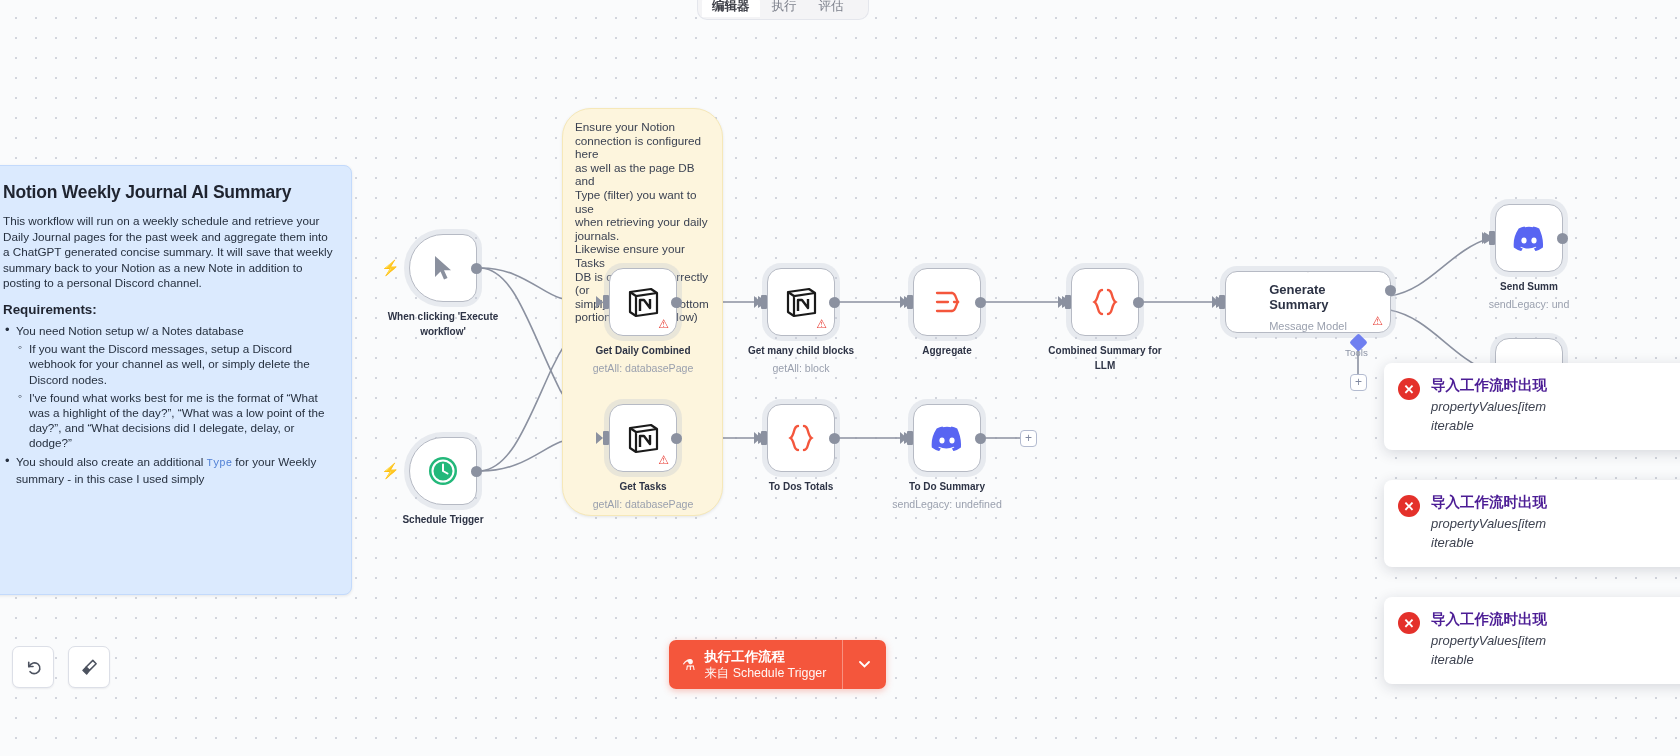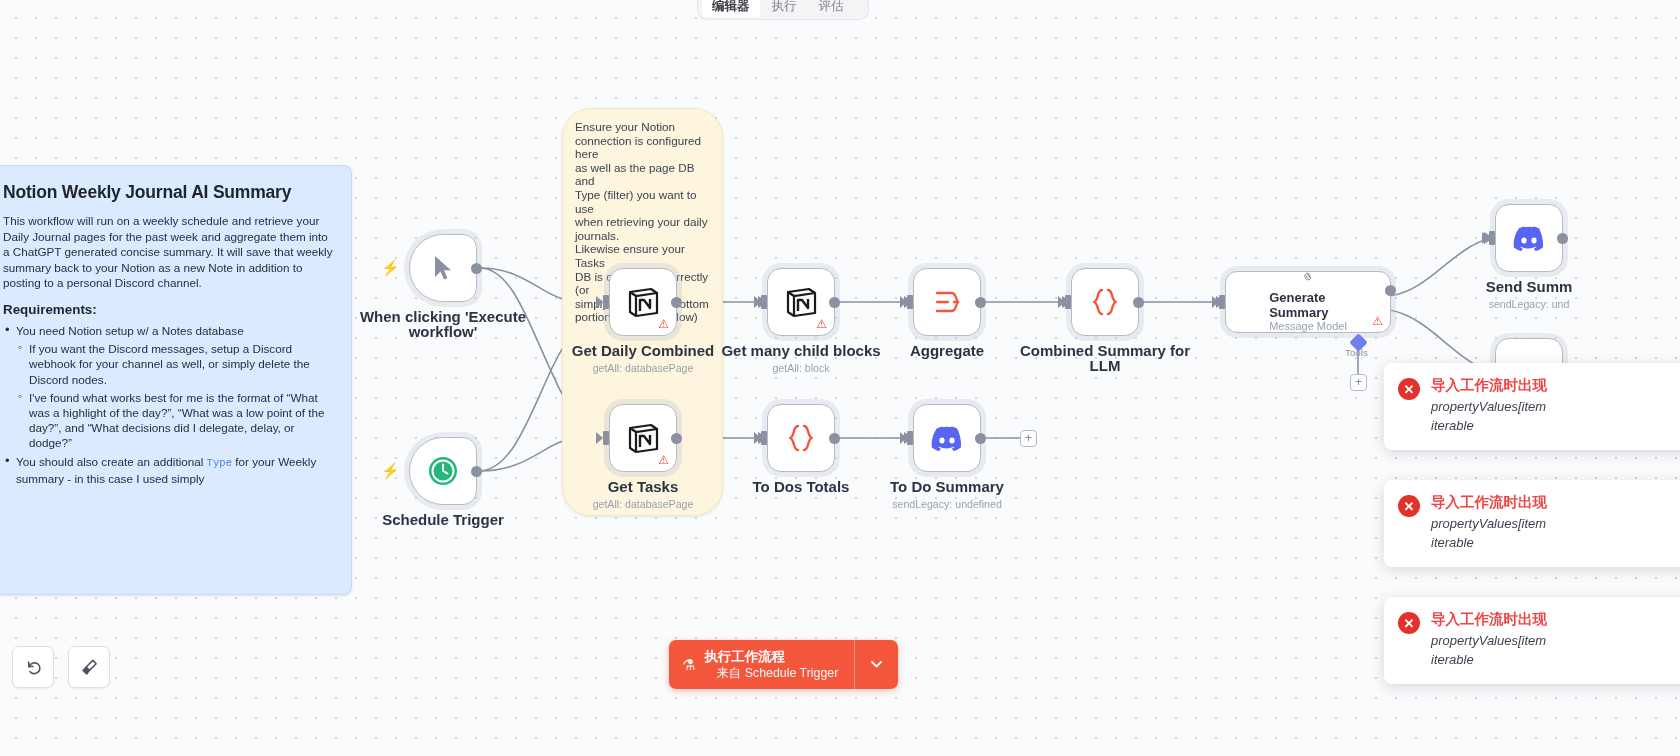--- a/index.html
+++ b/index.html
@@ -96,21 +96,21 @@
     background: #fff;
     border: 1.5px solid #b6bac4;
     border-radius: 14px;
     box-shadow: 0 0 0 5px rgba(190,195,210,.30);
     display: flex; align-items: center; justify-content: center;
   }
   .node.trigger { border-radius: 34px 14px 14px 34px; }
   .node-label {
     position: absolute; left: 50%; transform: translateX(-50%);
     top: 74px; width: 176px; text-align: center;
-    font-size: 15px; font-weight: 600; color: #2d3345; line-height: 15px;
+    font-size: 10px; font-weight: 600; color: #2d3345; line-height: 15px;
     white-space: pre-line;
   }
   .node-sub {
     position: absolute; left: 50%; transform: translateX(-50%);
     top: 108px; width: 190px; text-align: center;
     font-size: 10.6px; color: #9aa0ae; white-space: nowrap;
   }
   .node-sub.one { top: 93px; }
   .warn {
     position: absolute; right: 7px; bottom: 5px;
@@ -140,21 +140,21 @@
   }
 
   
   .node-wide {
     position: absolute; width: 166px; height: 62px;
     background: #fff; border: 1.5px solid #b6bac4; border-radius: 12px;
     box-shadow: 0 0 0 5px rgba(190,195,210,.30);
     display: flex; align-items: center; gap: 9px; padding: 0 12px; flex-direction: column;
   }
   .node-wide .wtitle { font-size: 13px; font-weight: 600; color: #2d3345; line-height: 15px; }
-  .node-wide .wsub { font-size: 11px; color: #9aa0ae; margin-top: 0; }
+  .node-wide .wsub { font-size: 11px; color: #9aa0ae; margin-top: 8px; }
   .tools-label {
     position: absolute; font-size: 9.8px; color: #8d94a6; white-space: nowrap;
   }
   .diamond {
     position: absolute; width: 13px; height: 13px; background: #6f7ff0;
     transform: rotate(45deg); border-radius: 2px;
   }
 
   
   svg.edges { position: absolute; inset: 0; width: 1680px; height: 756px; pointer-events: none; }
@@ -165,41 +165,41 @@
     background: #fff; border-radius: 8px;
     box-shadow: 0 3px 14px rgba(25,30,55,.16);
     padding: 13px 14px 15px 14px;
     display: flex; gap: 11px;
   }
   .toast-x {
     flex: none; width: 22px; height: 22px; border-radius: 50%;
     background: #e4312b; color: #fff; font-size: 13px; font-weight: 700;
     display: flex; align-items: center; justify-content: center; margin-top: 2px;
   }
-  .toast-title { font-size: 14.5px; font-weight: 700; color: #ef4444; line-height: 19px; }
+  .toast-title { font-size: 14.5px; font-weight: 700; color: #4c1d95; line-height: 19px; }
   .toast-msg {
     font-size: 13px; font-style: italic; color: #3d4250;
     line-height: 19px; margin-top: 2px;
   }
 
   
   .exec-wrap {
     position: absolute; left: 669px; top: 640px;
     display: flex; height: 49px;
     border-radius: 7px; overflow: hidden;
     box-shadow: 0 2px 7px rgba(240,90,65,.35);
   }
   .exec-main {
     background: #f4563c; color: #fff;
     display: flex; align-items: center; gap: 9px;
     padding: 0 16px 0 13px;
   }
   .exec-main .ic { font-size: 15px; opacity: .95; }
   .exec-l1 { font-size: 13.4px; font-weight: 600; line-height: 16px; }
-  .exec-l2 { font-size: 12.4px; line-height: 16px; opacity: .95; margin-left: 12px; }
+  .exec-l2 { font-size: 12.4px; line-height: 16px; opacity: .95; }
   .exec-caret {
     width: 44px; background: #f4563c; color: #fff;
     border-left: 1px solid rgba(255,255,255,.35);
     display: flex; align-items: center; justify-content: center; font-size: 11px;
   }
 
   
   .tool-btn {
     position: absolute; width: 42px; height: 42px;
     background: #fff; border: 1px solid #dcdfe7; border-radius: 7px;

